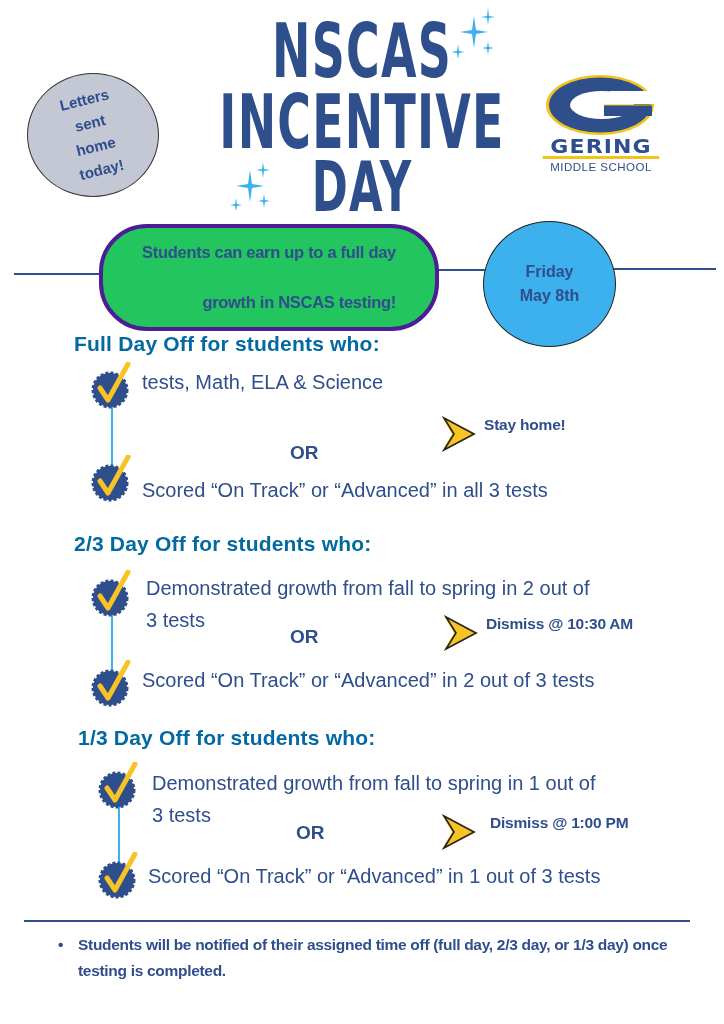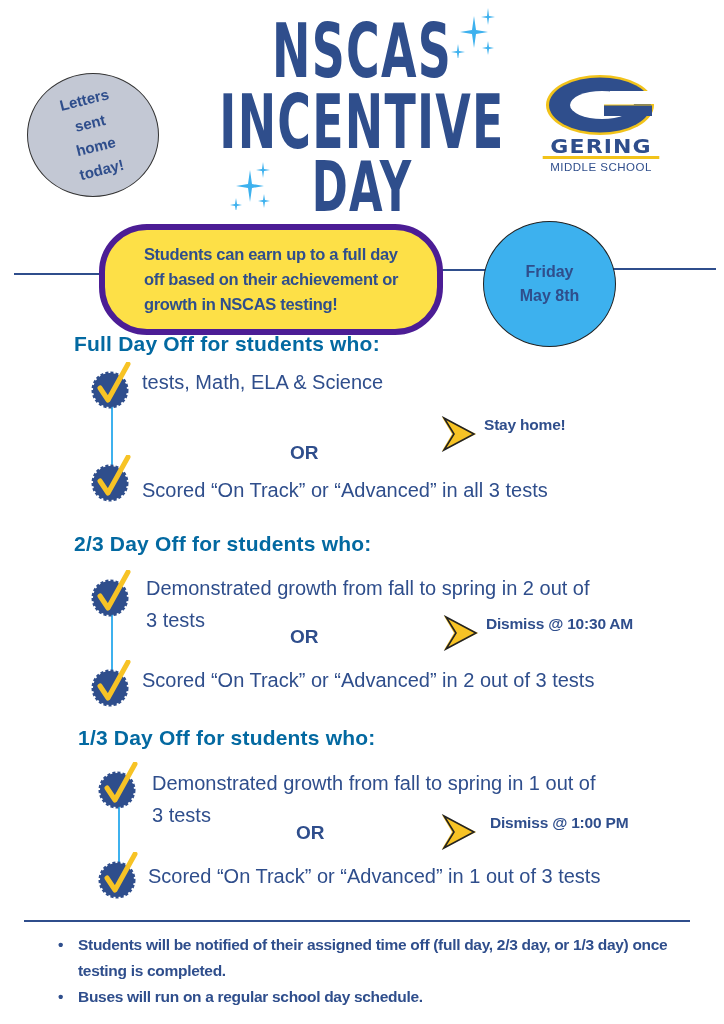--- a/index.html
+++ b/index.html
@@ -29,22 +29,22 @@
     font-family: "DejaVu Sans", sans-serif; font-weight: bold; font-size: 20px; color: #2f4e8c;
     letter-spacing: 1px; border-bottom: 3px solid #f2c31a; line-height: 20px;
     transform: scaleX(1.1); }
   .logo-ms { position: absolute; left: 4px; top: 89px; width: 134px; text-align: center;
     font-size: 11.5px; color: #2f4e8c; letter-spacing: 0.5px; }
 
   
   .hline { position: absolute; height: 2px; background: #2f4e8c; }
 
   .yellow-pill { position: absolute; left: 99px; top: 224px; width: 332px; height: 99px;
-    background: #fde047; border: 6px solid #4c1d95; border-radius: 48px;
-    display: flex; align-items: center; justify-content: center; text-align: left; }
+    background: #22c55e; border: 4px solid #4c1d95; border-radius: 48px;
+    display: flex; align-items: center; justify-content: center; text-align: right; }
   .yellow-pill span { font-weight: bold; font-size: 16.5px; line-height: 25px; color: #2f4e8c; letter-spacing: -0.3px; }
 
   .date-circle { position: absolute; left: 483px; top: 221px; width: 131px; height: 124px;
     border-radius: 50%; background: #3db1ee; border: 1.5px solid #222;
     display: flex; flex-direction: column; align-items: center; justify-content: center; }
   .date-circle span { font-weight: bold; font-size: 16px; line-height: 24px; color: #2f4e8c; }
 
   
   .sec-heading { position: absolute; font-weight: bold; font-size: 21px; color: #0369a1; letter-spacing: 0.2px; }
   .crit { position: absolute; font-size: 20px; line-height: 32px; color: #2f4e8c; }
@@ -107,21 +107,21 @@
   <div class="logo-ms">MIDDLE SCHOOL</div>
 </div>
 
 <div class="hline" style="left:14px;top:273px;width:90px"></div>
 <div class="hline" style="left:431px;top:269px;width:56px"></div>
 <div class="hline" style="left:612px;top:268px;width:104px"></div>
 
 <div class="yellow-pill">
   <span>
     <span>Students can earn up to a full day</span><br>
-    <span>off based on their achievement or</span><br>
+    <br>
     <span>growth in NSCAS testing!</span>
   </span>
 </div>
 
 <div class="date-circle">
   <span>Friday</span>
   <span>May 8th</span>
 </div>
 
 <div class="sec-heading" style="left:74px;top:332px">Full Day Off for students who:</div>
@@ -191,14 +191,13 @@
   <svg width="38" height="36" viewBox="0 0 38 36">
     <path d="M2 1 L36 18 L2 35 L12 18 Z" fill="#f7c325"></path>
     <path d="M4 2 L34 18 L4 34 L14 18 Z" fill="none" stroke="#222" stroke-width="1.6"></path>
   </svg>
   <span class="outcome-label" style="margin-left:12px">Dismiss @ 1:00 PM</span>
 </div>
 
 <div class="footer-rule"></div>
 <ul class="bullets">
   <li> Students will be notified of their assigned time off (full day, 2/3 day, or 1/3 day) once testing is completed.</li>
-  <li>Buses will run on a regular school day schedule.</li>
 </ul>
 
 </body></html>

